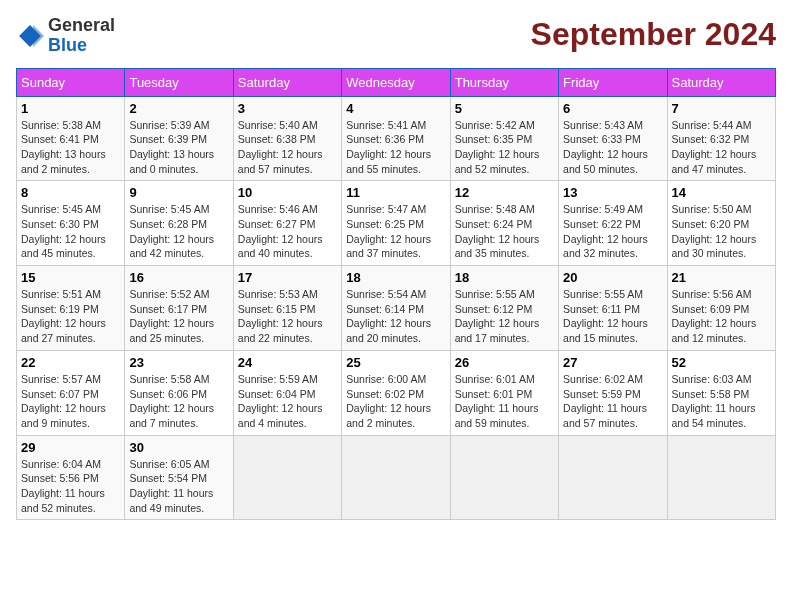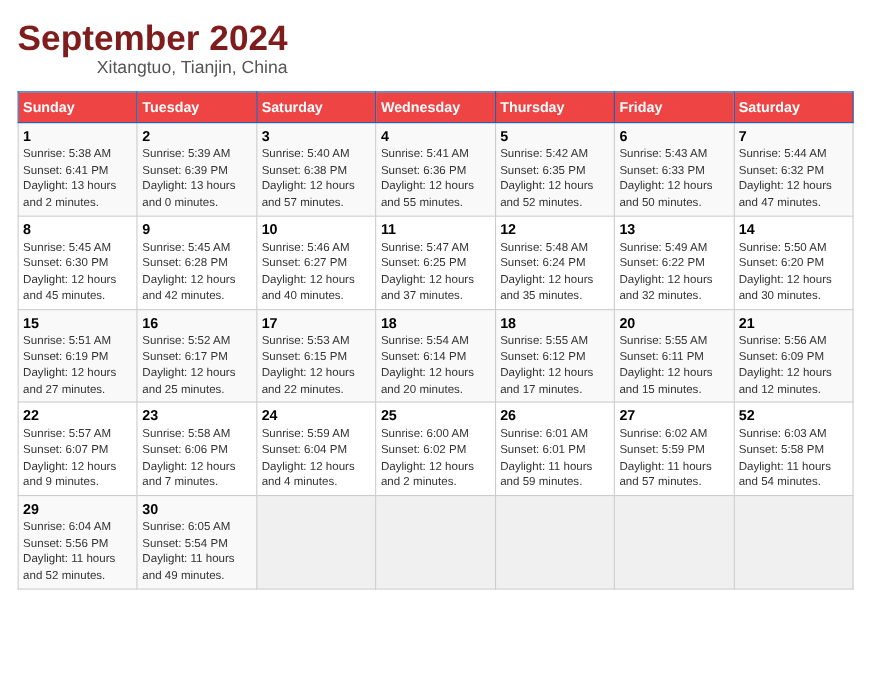--- a/index.html
+++ b/index.html
@@ -44,26 +44,26 @@
       font-size: 16px;
       font-weight: normal;
       color: #555;
     }
     table {
       width: 100%;
       border-collapse: collapse;
       font-size: 11px;
     }
     thead tr th {
-      background-color: #ef4444;
+      background-color: #d946ef;
       color: white;
       padding: 6px 4px;
       text-align: left;
       font-size: 13px;
-      font-weight: bold;
+      font-weight: normal;
       border: 1px solid #1565c0;
     }
     tbody tr td {
       vertical-align: top;
       padding: 4px 4px;
       border: 1px solid #ccc;
       min-width: 100px;
       background: #fff;
     }
     tbody tr:nth-child(odd) td {
@@ -82,23 +82,32 @@
       text-align: right;
     }
     td.empty {
       background: #f0f0f0 !important;
     }
   </style>
 </head>
 <body>
 
 <div class="header">
+  <div class="logo">
+    <svg class="logo-icon" viewBox="0 0 36 36">
+      <polygon points="18,4 32,18 18,32 4,18" fill="#1565c0"></polygon>
+      <polygon points="22,4 36,18 22,32" fill="#1565c0" opacity="0.5"></polygon>
+    </svg>
+    <div class="logo-text">
+      <span class="logo-general">General</span><br>
+      <span class="logo-blue">Blue</span>
+    </div>
+  </div>
   <div class="title-block">
     <h1>September 2024</h1>
-    <h2>Xitangtuo, Tianjin, China</h2>
   </div>
 </div>
 
 <table>
   <thead>
     <tr>
     <th>Sunday</th>
         <th>Tuesday</th>
         <th>Saturday</th>
         <th>Wednesday</th>

